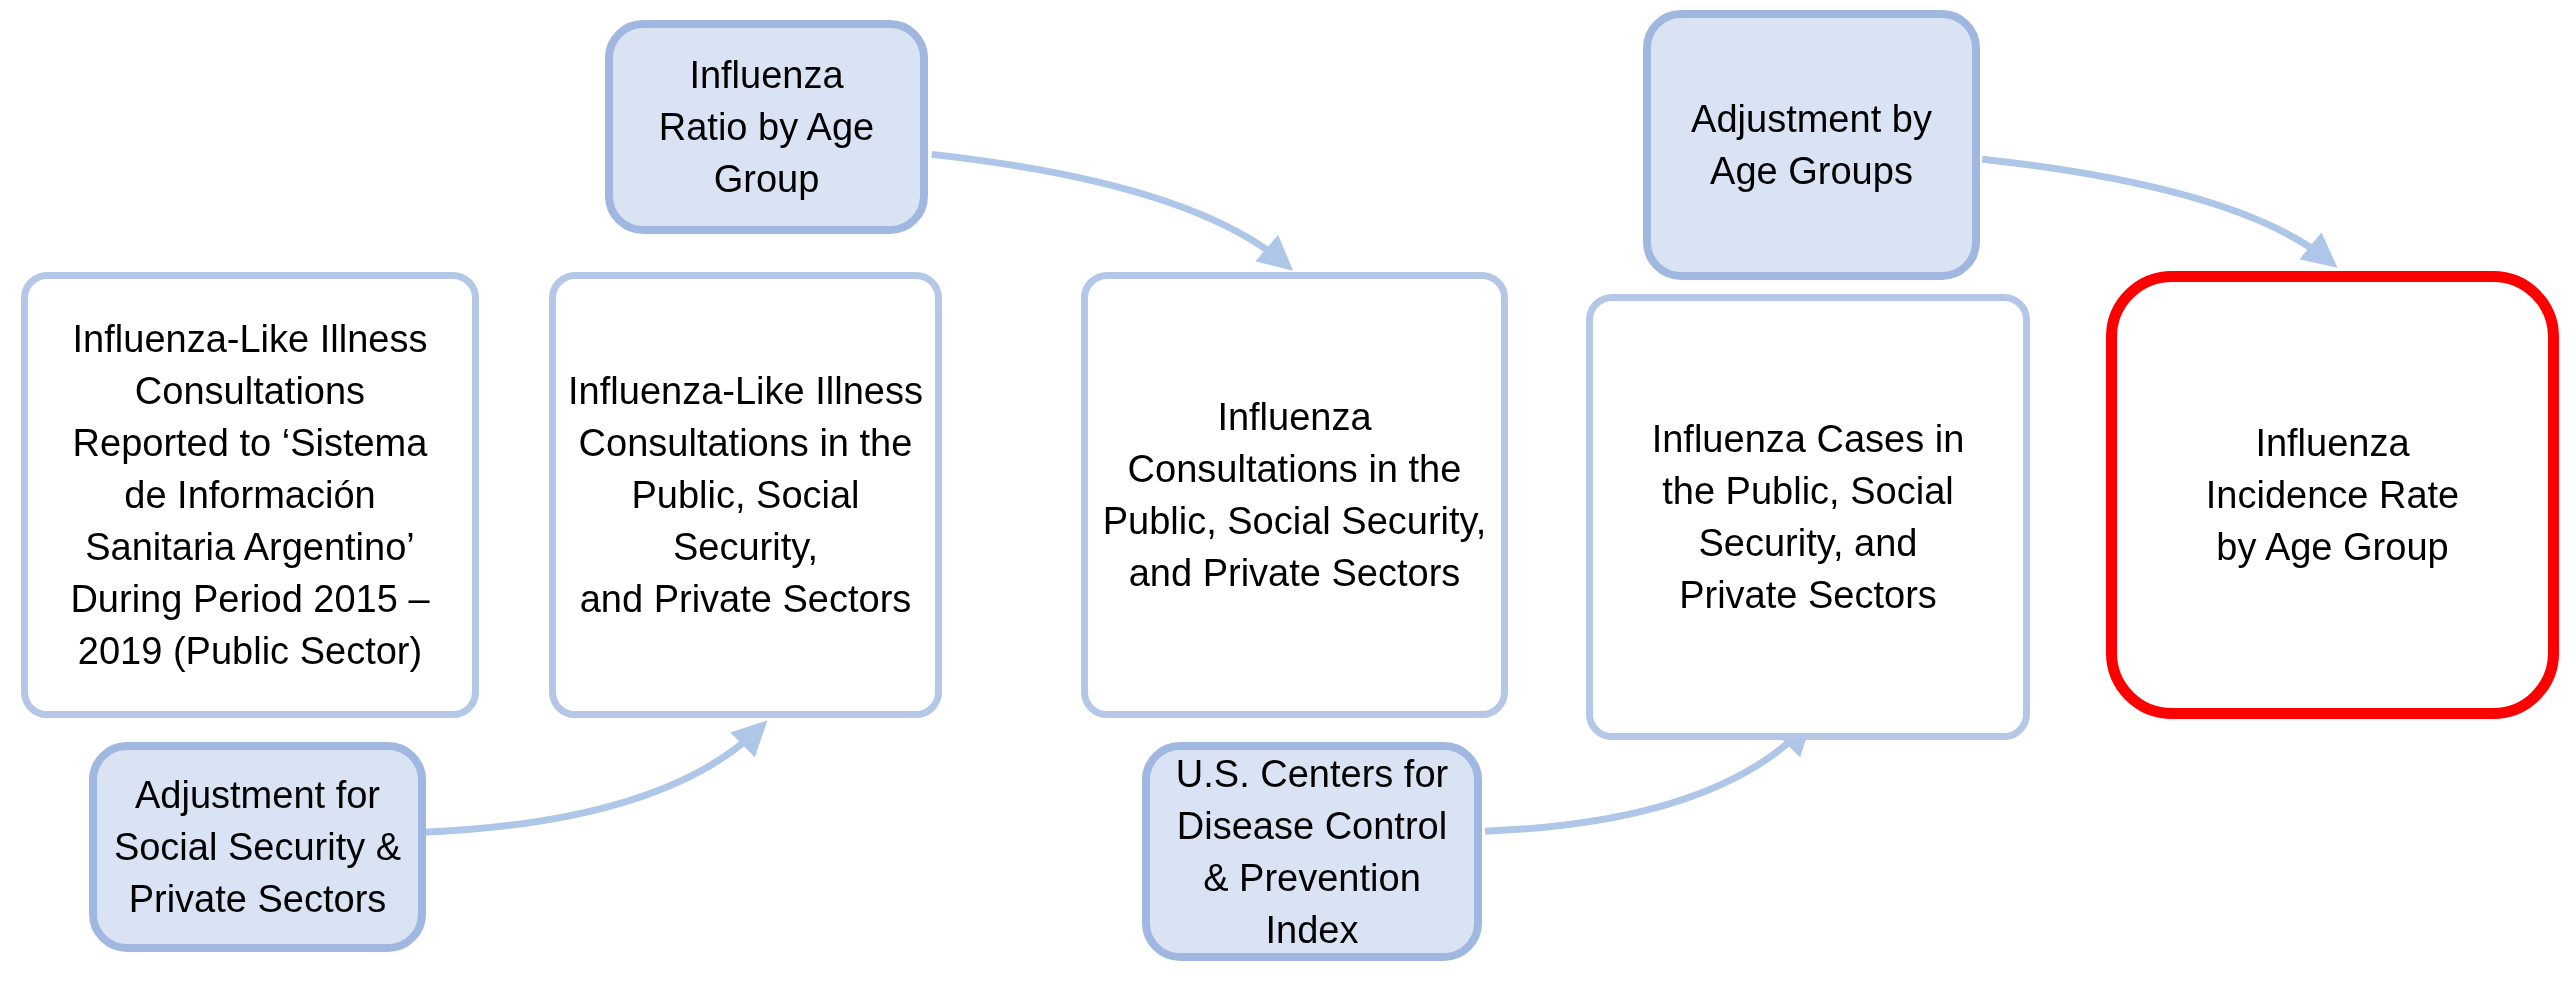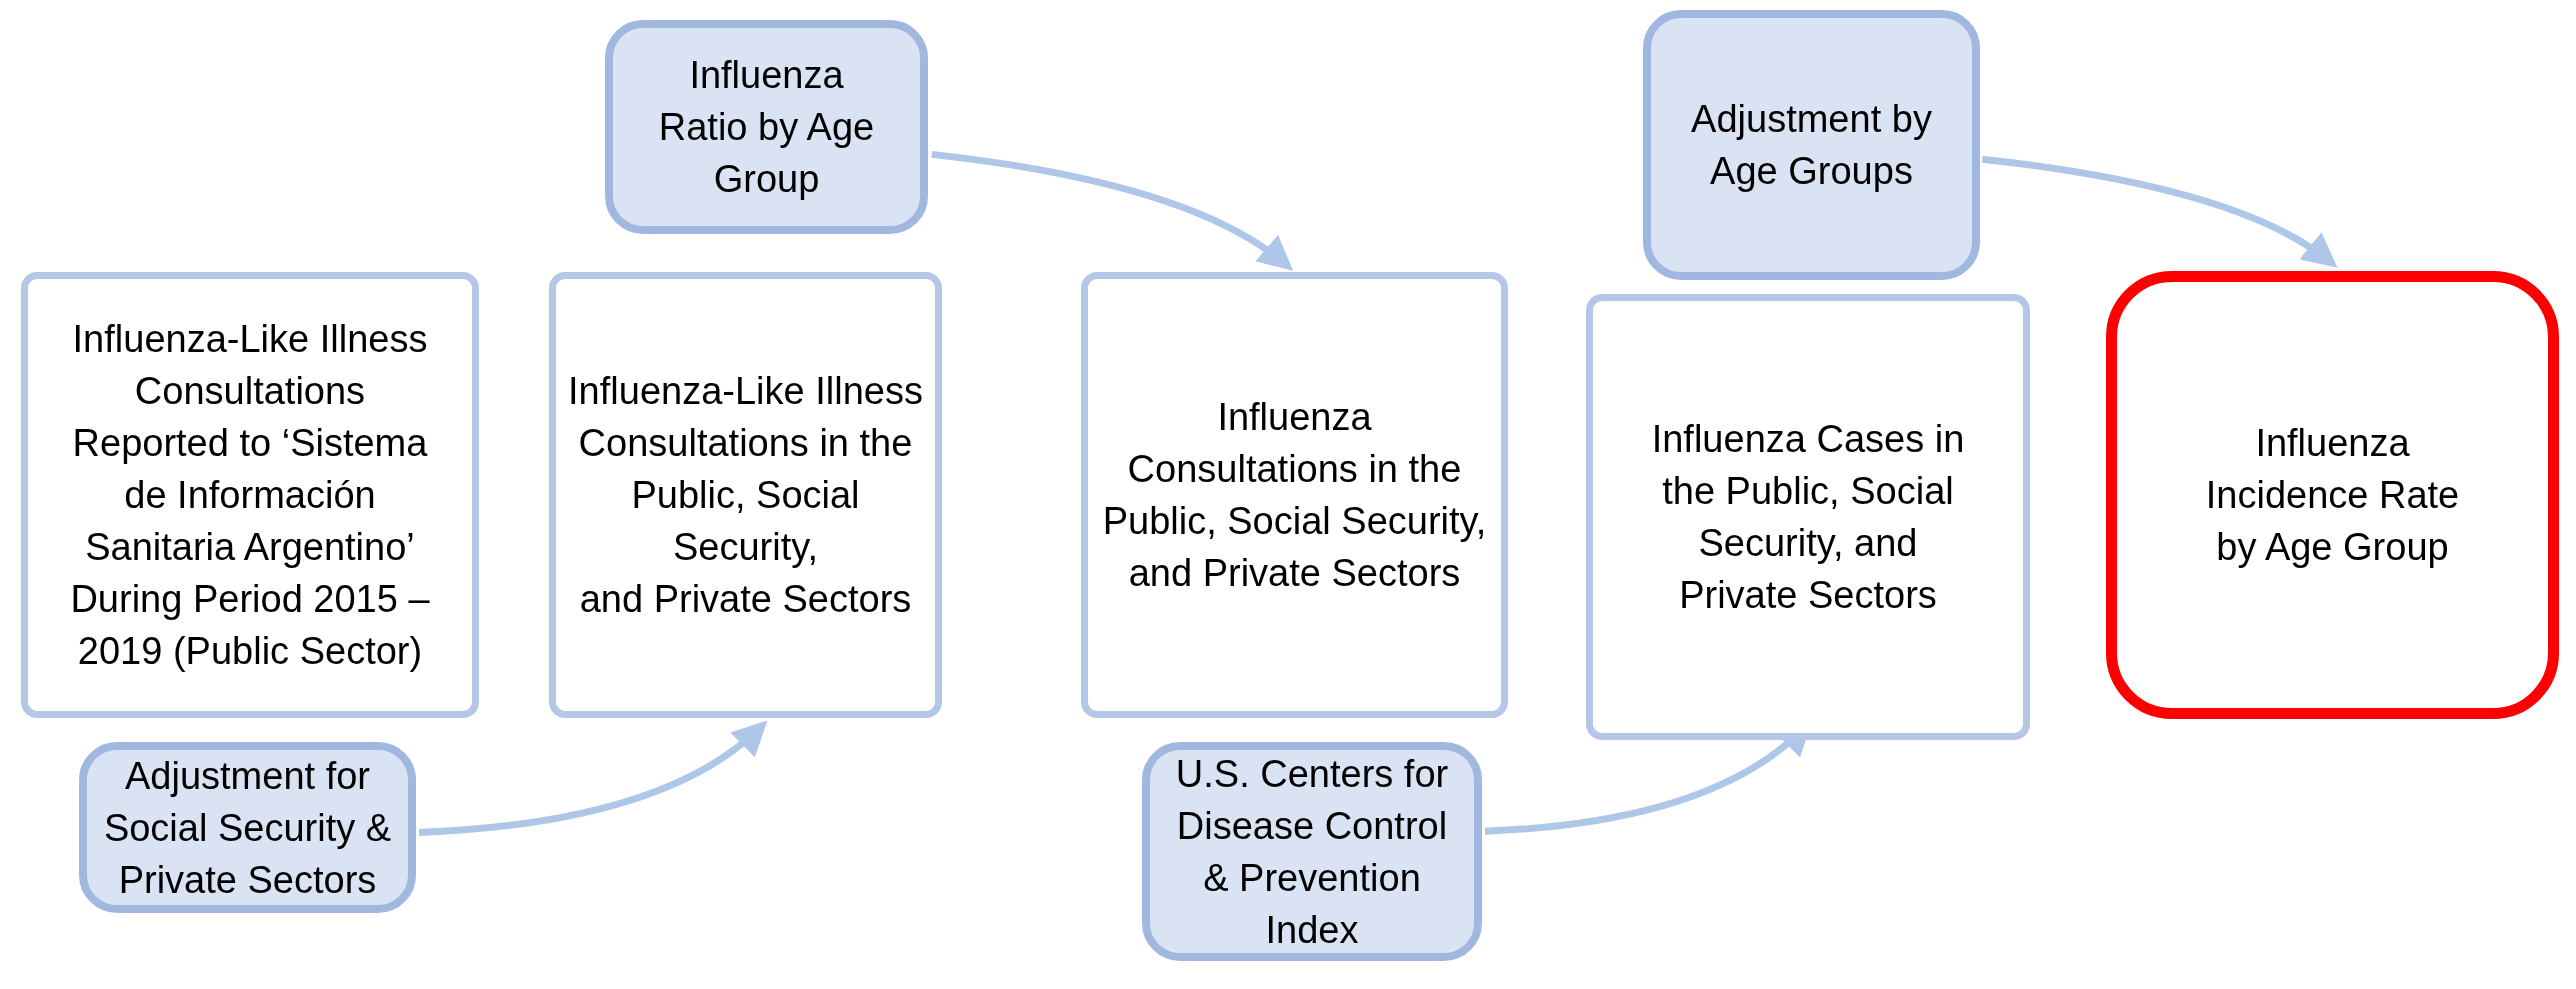--- a/index.html
+++ b/index.html
@@ -42,21 +42,21 @@
   }
   .node .lbl{
     white-space:pre-line;
     font-size:38px;
     line-height:52px;
     letter-spacing:0;
   }
   .main-node{
     background:var(--node-fill);
     border:7.7px solid var(--node-border);
-    border-radius:16px;
+    border-radius:26px;
   }
   .label-node{
     background:var(--label-fill);
     border:8.4px solid var(--label-border);
     border-radius:38px;
   }
   .highlight{
     border:11.2px solid var(--highlight-border);
     border-radius:66px;
   }
@@ -81,21 +81,21 @@
   <div class="node main-node" style="left:21px;top:272px;width:458px;height:446px;">
     <div class="lbl">Influenza-Like Illness
 Consultations
 Reported to ‘Sistema
 de Información
 Sanitaria Argentino’
 During Period 2015 –
 2019 (Public Sector)</div>
   </div>
 
-  <div class="node label-node" style="left:79px;top:742px;width:337px;height:171px;justify-content:center;">
+  <div class="node label-node" style="left:89px;top:742px;width:337px;height:210px;justify-content:center;">
     <div class="lbl">Adjustment for
 Social Security &amp;
 Private Sectors</div>
   </div>
 
   <div class="node main-node" style="left:549px;top:272px;width:393px;height:446px;">
     <div class="lbl">Influenza-Like Illness
 Consultations in the
 Public, Social Security,
 and Private Sectors</div>

